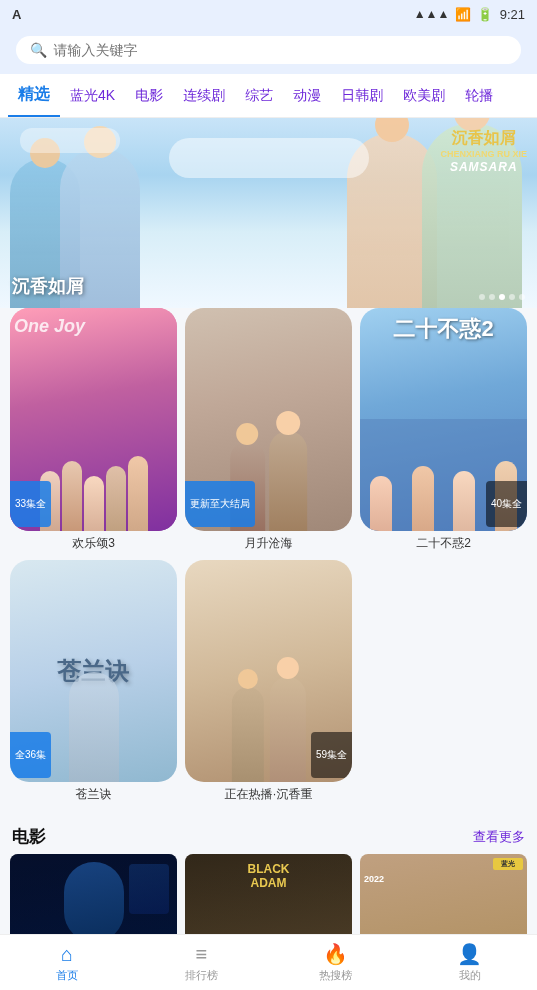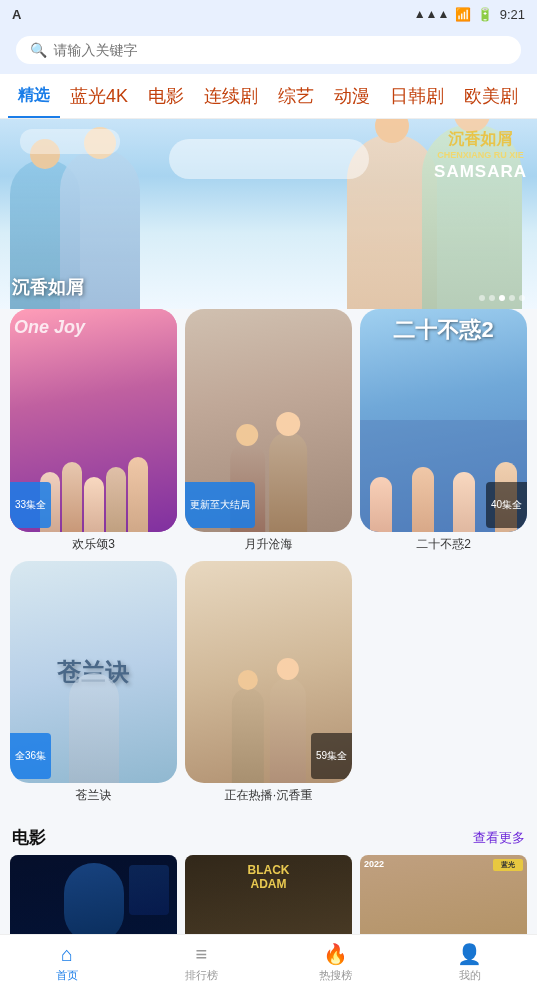--- a/index.html
+++ b/index.html
@@ -64,22 +64,22 @@
       display: flex;
       align-items: center;
       padding: 0 8px;
       border-bottom: 1px solid #eee;
       overflow-x: auto;
       scrollbar-width: none;
     }
     .nav-tabs::-webkit-scrollbar { display: none; }
     .nav-tab {
       padding: 10px 10px;
-      font-size: 18px;
-      color: #c2410c;
+      font-size: 14px;
+      color: #6d28d9;
       white-space: nowrap;
       cursor: pointer;
       flex-shrink: 0;
     }
     .nav-tab.active {
       color: #1a7de8;
       font-weight: bold;
       font-size: 16px;
       border-bottom: 2px solid #1a7de8;
     }
@@ -371,21 +371,21 @@
       <div class="fig2"></div>
       <div class="fig3"></div>
       <div class="fig4"></div>
 
       <div style="position:absolute;top:20px;left:50%;transform:translateX(-50%);width:200px;height:40px;background:rgba(255,255,255,0.5);border-radius:20px;"></div>
       <div style="position:absolute;top:10px;left:20px;width:100px;height:25px;background:rgba(255,255,255,0.4);border-radius:12px;"></div>
     </div>
     <div class="hero-logo">
       <div style="font-size:16px;font-weight:bold;color:#e8c44a;">沉香如屑</div>
       <div style="font-size:9px;color:#f0d870;">CHENXIANG RU XIE</div>
-      <div style="font-size:17px;color:white;letter-spacing:1px;">SAMSARA</div>
+      <div style="font-size:12px;color:white;letter-spacing:1px;font-style:italic;">SAMSARA</div>
     </div>
     <div class="hero-title-overlay">沉香如屑</div>
     <div class="hero-dots">
       <div class="hero-dot"></div>
       <div class="hero-dot"></div>
       <div class="hero-dot active"></div>
       <div class="hero-dot"></div>
       <div class="hero-dot"></div>
     </div>
   </div>
@@ -511,21 +511,21 @@
           <div style="position:absolute;top:8px;left:50%;transform:translateX(-50%);font-size:12px;font-weight:bold;color:#e8c850;text-align:center;white-space:nowrap;">BLACK<br>ADAM</div>
         </div>
 
       </div>
 
     </div>
 
     <div class="movie-item">
       <div class="movie-thumb">
         <div style="width:100%;height:100%;background:linear-gradient(170deg,#c0a080,#b09060,#a08050);position:relative;">
-          <div style="position:absolute;top:4px;left:4px;font-size:9px;color:white;font-weight:bold;">2022</div>
+          <div style="position:absolute;top:20px;left:4px;font-size:9px;color:white;font-weight:bold;">2022</div>
           <div style="position:absolute;top:4px;right:4px;width:30px;height:12px;background:#e8c840;border-radius:2px;display:flex;align-items:center;justify-content:center;font-size:7px;font-weight:bold;color:#333;">蓝光</div>
 
           <div style="position:absolute;bottom:0;width:100%;height:70%;display:flex;justify-content:space-around;align-items:flex-end;">
             
             
             
           </div>
         </div>
 
       </div>

